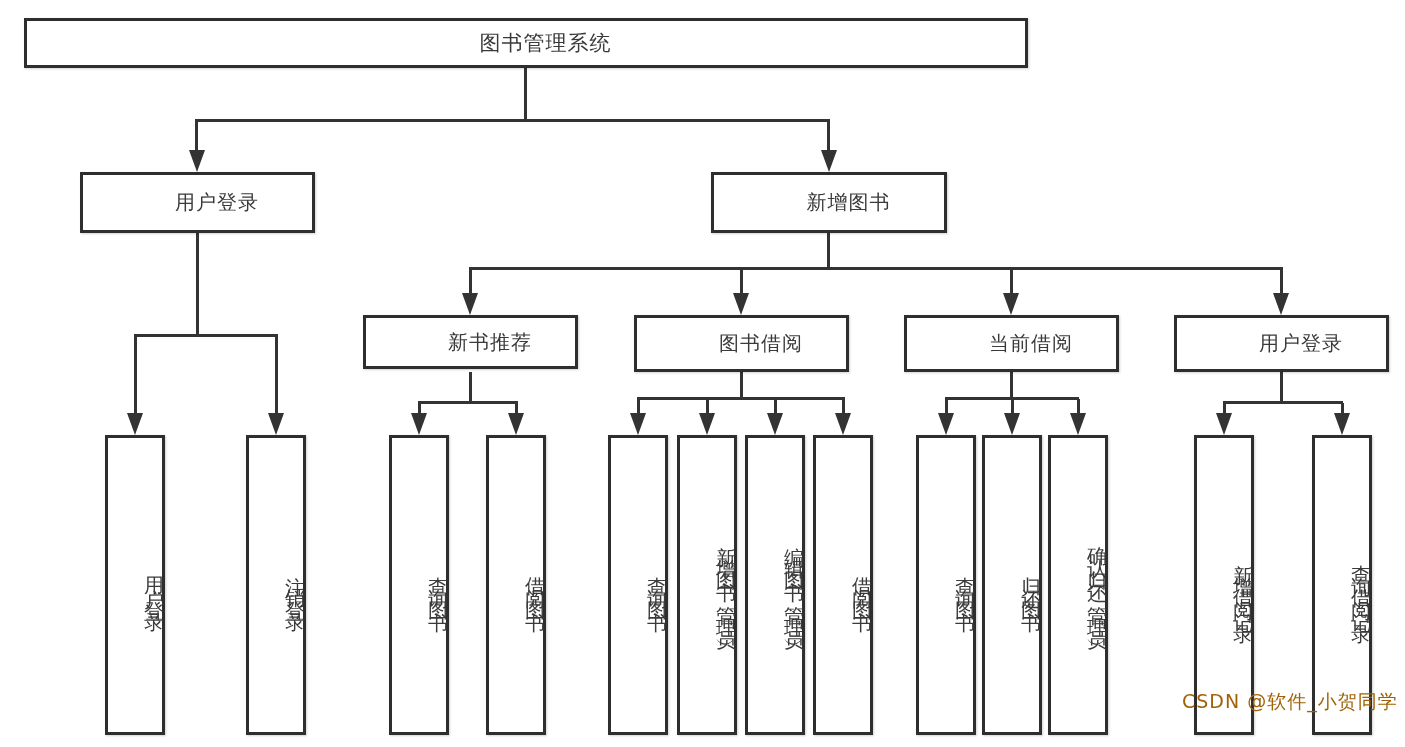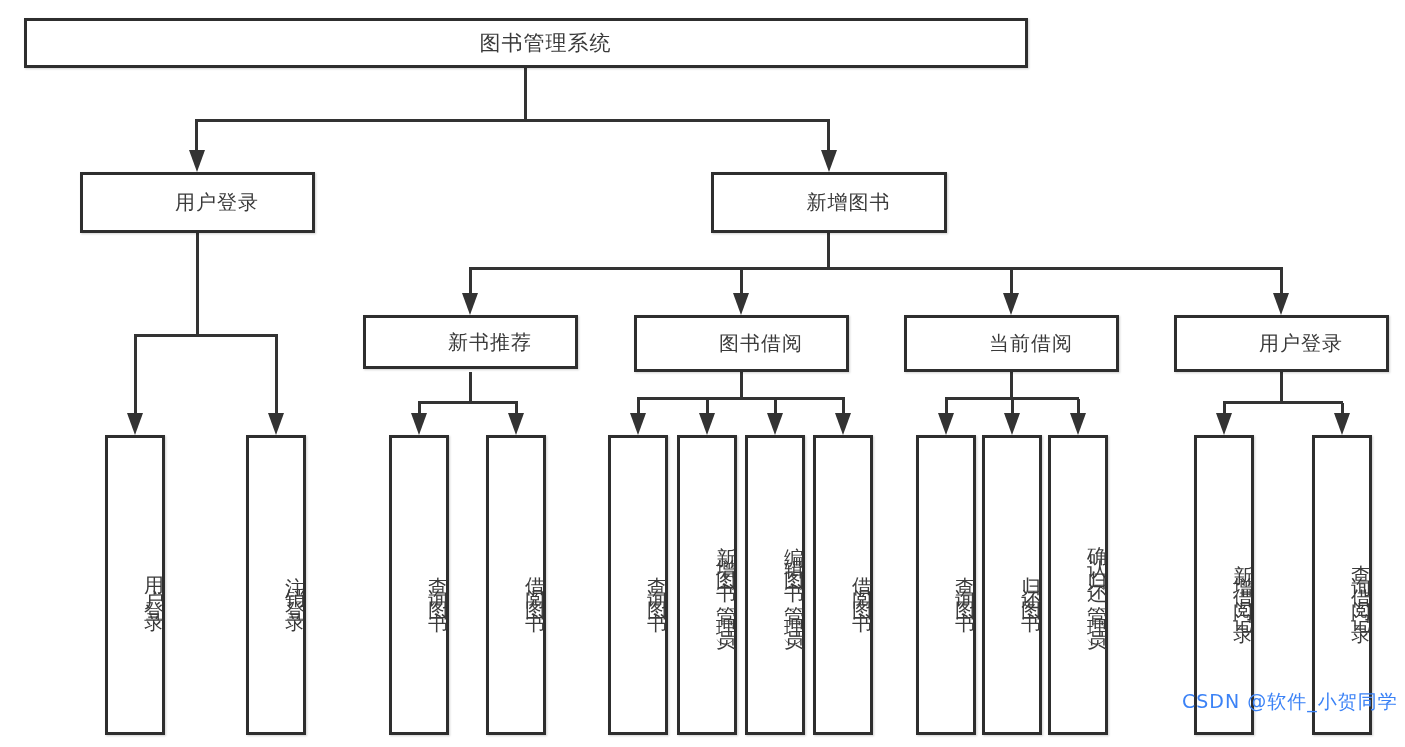--- a/index.html
+++ b/index.html
@@ -40,21 +40,21 @@
   .arrow{
     position:absolute;width:0;height:0;z-index:1;
     border-left:8px solid transparent;
     border-right:8px solid transparent;
     border-top:22px solid #333333;
   }
   #watermark{
     position:absolute;
     left:1182px;top:689px;
     font-size:19px;
-    color:#3b82f6;
+    color:#a16207;
     letter-spacing:1px;
     z-index:5;
     white-space:nowrap;
   }
 </style>
 </head>
 <body>
 
 <div id="stage">
 

